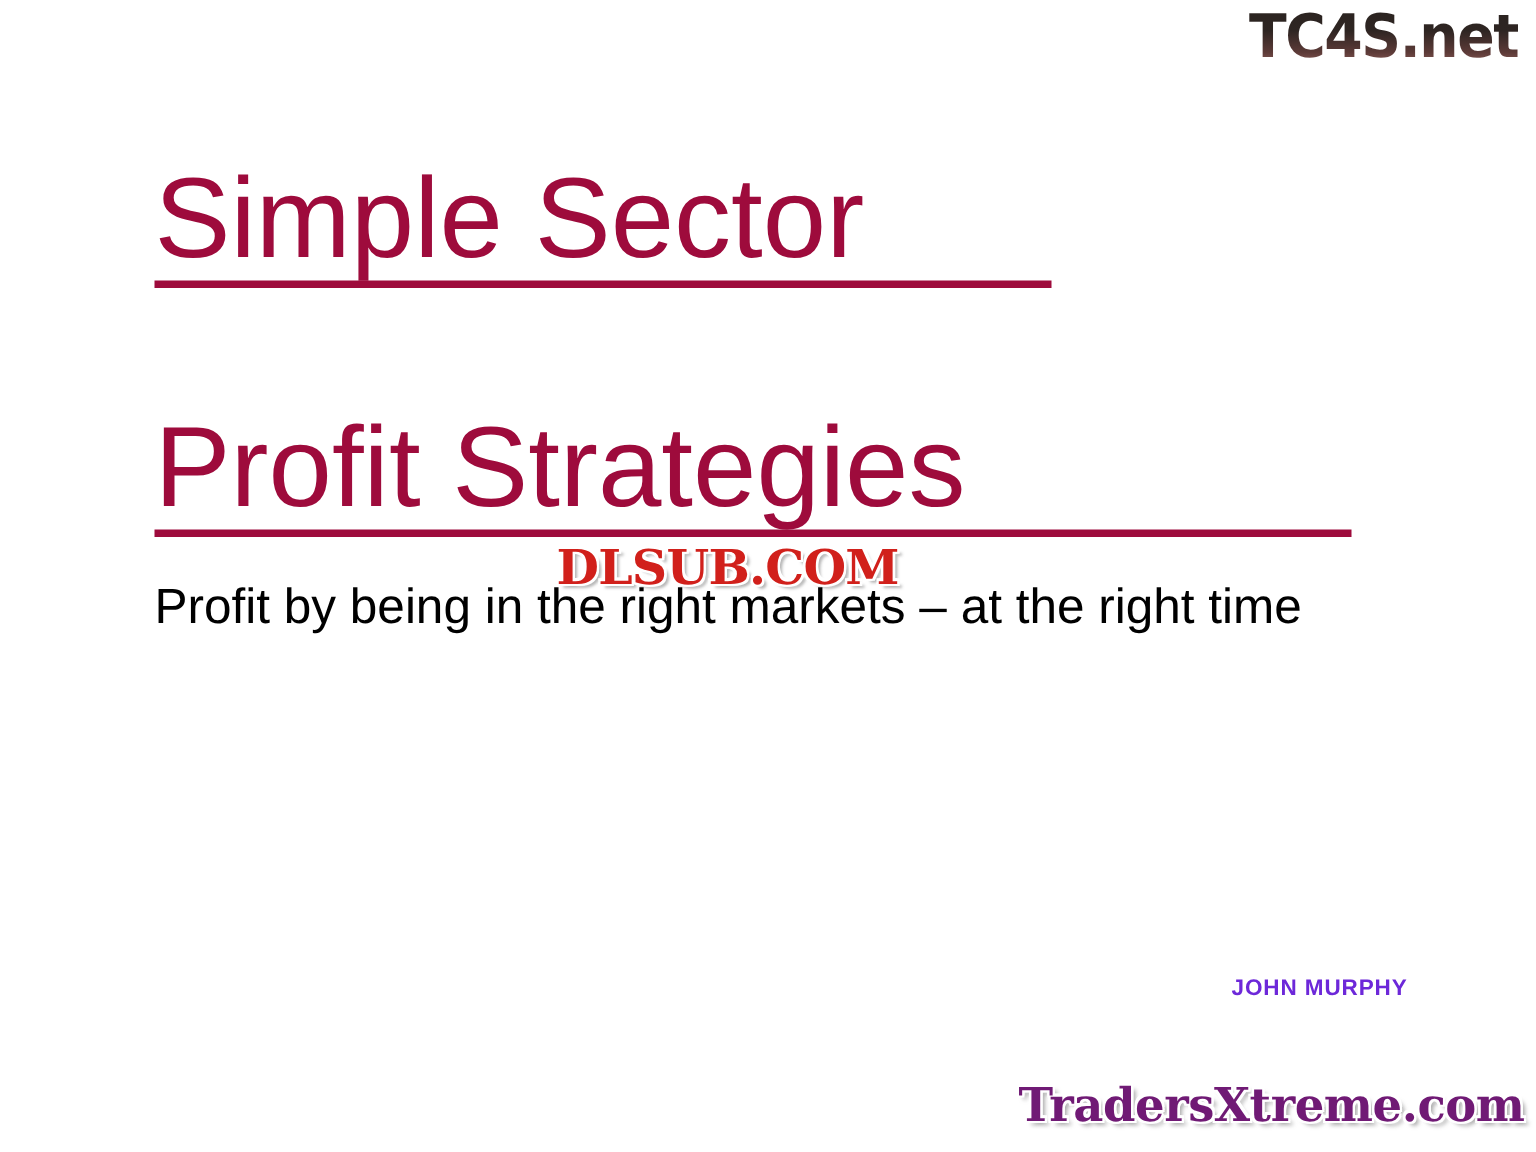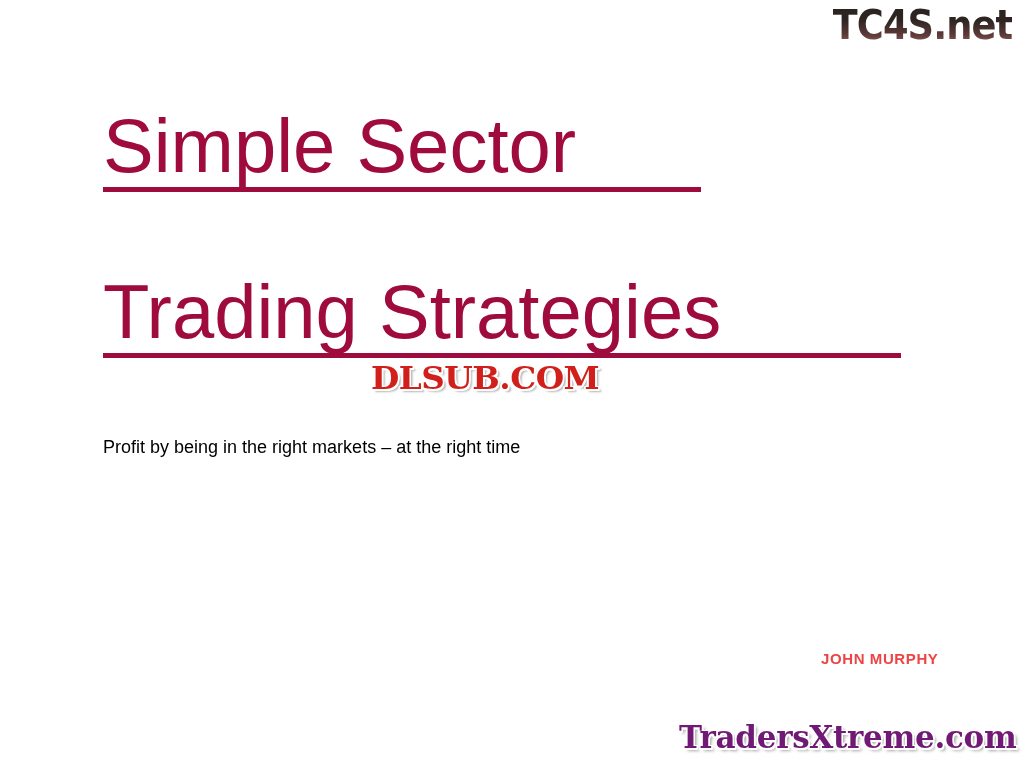--- a/index.html
+++ b/index.html
@@ -53,32 +53,31 @@
   #title-line-2 .rule { width: 798px; bottom: -4px; }
 
   
   .subtitle {
     position: absolute;
     left: 103px;
     top: 388px;
     color: #000000;
     font-family: "Liberation Sans", sans-serif;
     font-weight: 400;
-    font-size: 18px;
+    font-size: 33px;
     line-height: 32px;
     white-space: nowrap;
-    margin-top: 43px;
   }
 
   
   .author {
     position: absolute;
     left: 821px;
     top: 650px;
-    color: #ef4444;
+    color: #6d28d9;
     font-family: "Liberation Sans", sans-serif;
     font-weight: bold;
     font-size: 15px;
     letter-spacing: 0.6px;
     white-space: nowrap;
   }
 
   
   .wm-tc4s {
     position: absolute;
@@ -157,21 +156,21 @@
 <div class="slide">
 
   <div class="wm-tc4s">TC4S.net</div>
 
   <div class="title-block">
     <div class="title-line" id="title-line-1">
       <span>Simple Sector</span>
       <span class="rule"></span>
     </div>
     <div class="title-line" id="title-line-2">
-      <span>Trading Strategies</span>
+      <span>Profit Strategies</span>
       <span class="rule"></span>
     </div>
   </div>
 
   <div class="wm-dlsub">DLSUB.COM</div>
 
   <div class="subtitle">Profit by being in the right markets – at the right time</div>
 
   <div class="author">JOHN MURPHY</div>
 

